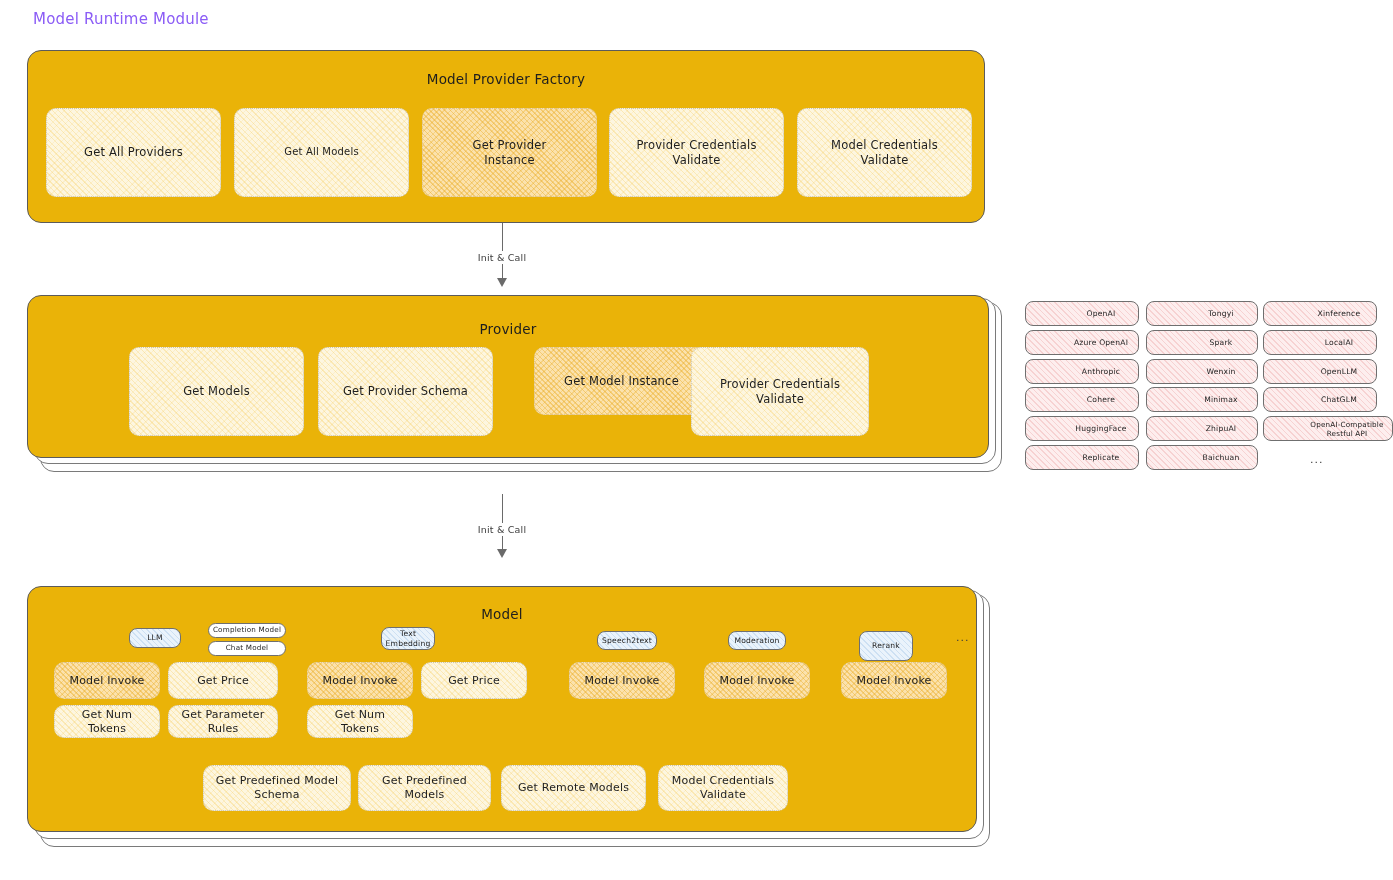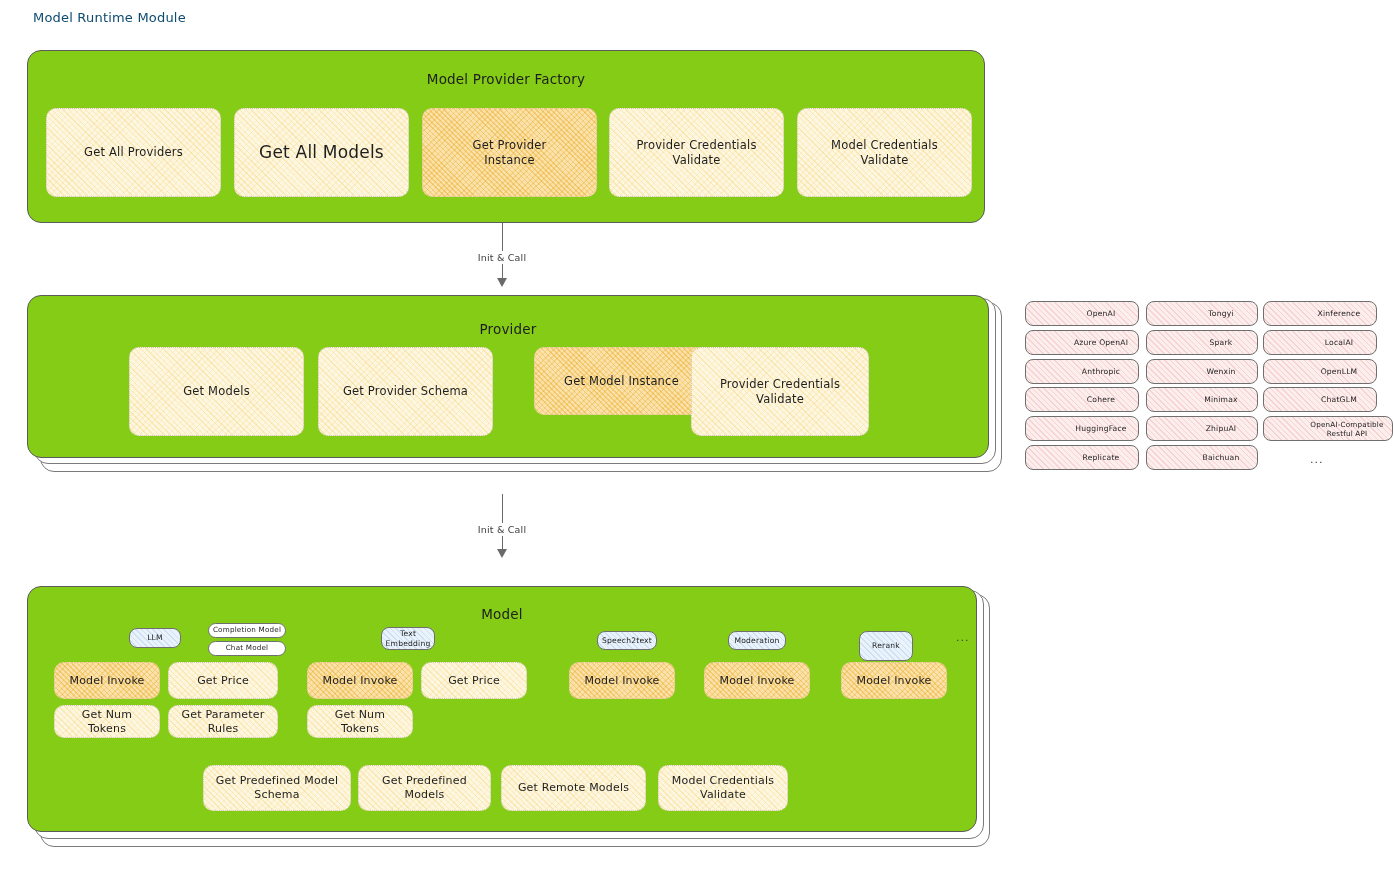--- a/index.html
+++ b/index.html
@@ -20,30 +20,30 @@
   
   .hand {
     font-family: "DejaVu Sans", sans-serif;
     letter-spacing: .2px;
   }
 
   #page-title {
     position: absolute;
     left: 33px;
     top: 10px;
-    font-size: 13px;
-    color: #0c4a6e;
+    font-size: 15px;
+    color: #8b5cf6;
   }
 
   
   .container {
     position: absolute;
     border: 1.3px solid #5b5b5b;
     border-radius: 14px;
-    background: #84cc16;
+    background: #eab308;
     box-sizing: border-box;
   }
   .container-title {
     position: absolute;
     left: 0;
     right: 0;
     text-align: center;
     font-size: 13.5px;
     color: #1e1e1e;
   }
@@ -180,21 +180,21 @@
 <body>
 
 <div id="page-title" class="hand">Model Runtime Module</div>
 
 <div class="container" id="factory-box" style="left:27px; top:50px; width:958px; height:173px;">
   <div class="container-title hand" style="top:20px;">Model Provider Factory</div>
   <div id="factory-cards">
       <div class="card hand" style="left: 18px; top: 57px; width: 175px; height: 89px; font-size: 11.5px;">
         <span class="lbl">Get All Providers</span>
       </div>
-      <div class="card hand" style="left: 206px; top: 57px; width: 175px; height: 89px; font-size: 17px;">
+      <div class="card hand" style="left: 206px; top: 57px; width: 175px; height: 89px; font-size: 10px;">
         <span class="lbl">Get All Models</span>
       </div>
       <div class="card hand hl" style="left: 394px; top: 57px; width: 175px; height: 89px; font-size: 11.5px;">
         <span class="lbl">Get Provider<br>Instance</span>
       </div>
       <div class="card hand" style="left: 581px; top: 57px; width: 175px; height: 89px; font-size: 11.5px;">
         <span class="lbl">Provider Credentials<br>Validate</span>
       </div>
       <div class="card hand" style="left: 769px; top: 57px; width: 175px; height: 89px; font-size: 11.5px;">
         <span class="lbl">Model Credentials<br>Validate</span>

